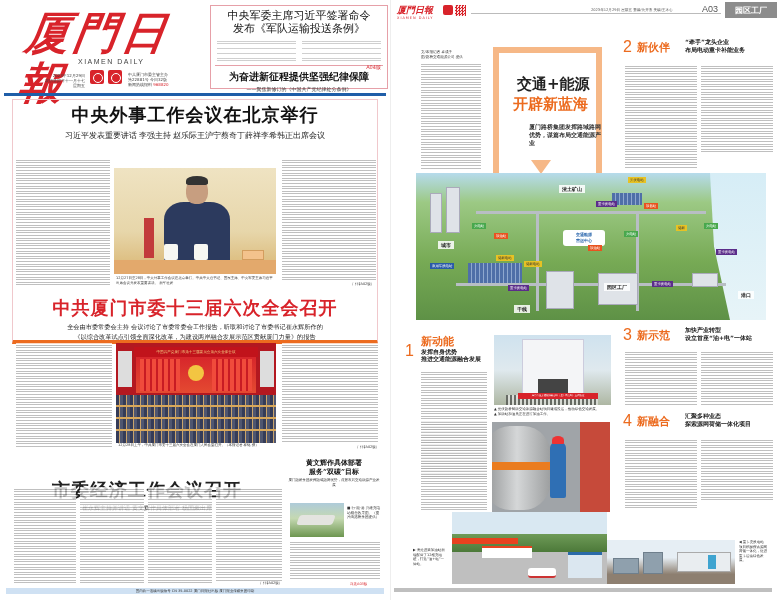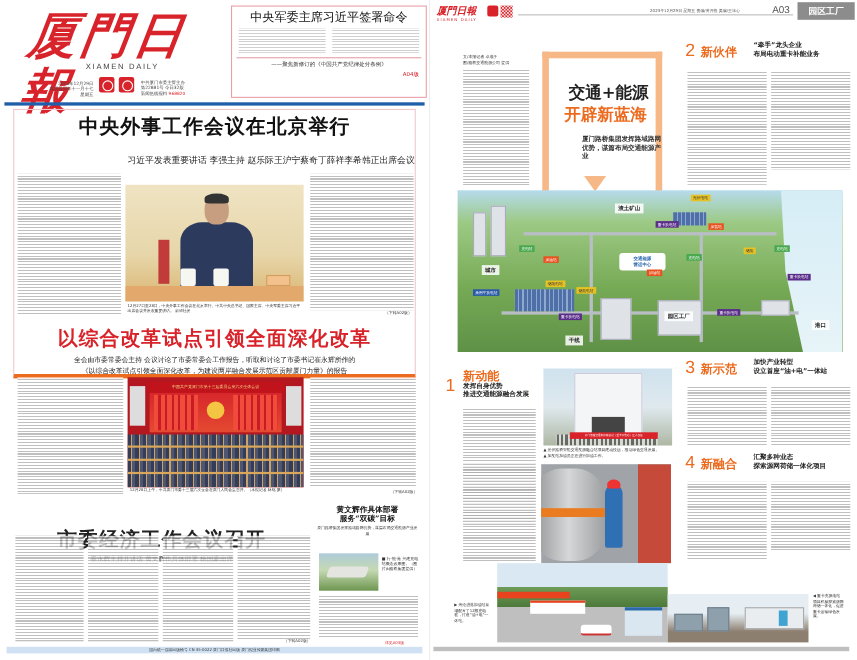--- a/index.html
+++ b/index.html
@@ -23,21 +23,21 @@
   .top-box .txtcols div { flex: 1; background: repeating-linear-gradient(#fff 0, #fff 1.5px, #bbb 1.5px, #bbb 2.5px); opacity: .7; }
   .top-box .sep { border-top: 1px solid #e6a0a8; margin: 0 4px; }
   .top-box h3 { font-family: "DejaVu Serif", serif; font-size: 10px; text-align: center; font-weight: bold; color: #111; margin-top: 4px; }
   .top-box .sub { font-size: 5px; text-align: center; color: #333; margin-top: 2px; }
   .top-box .pg { position: absolute; right: 6px; top: 58px; font-size: 5px; color: #d8232a; }
 
   .blue-rule { position: absolute; left: 4px; top: 93px; width: 382px; height: 3px; background: #1f5ea8; }
 
   .lead-box { position: absolute; left: 12px; top: 99px; width: 366px; height: 245px; border: 1px solid #f0c8cc; border-bottom: 4px solid #ec6b1f; }
   .lead-box h1 { font-family: "DejaVu Sans", sans-serif; font-size: 18px; text-align: center; margin-top: 3px; font-weight: bold; color: #111; letter-spacing: 1px; }
-  .lead-box .subtitle { font-size: 8px; text-align: right; margin-top: 13px; color: #222; }
+  .lead-box .subtitle { font-size: 8px; text-align: center; margin-top: 3px; color: #222; font-family: Liberation Serif, serif; }
   .col-text { position: absolute; background: repeating-linear-gradient(#fff 0, #fff 1.6px, #aaa 1.6px, #aaa 2.6px); opacity: .75; }
   .photo-xi { position: absolute; left: 114px; top: 168px; width: 162px; height: 106px; background: linear-gradient(180deg, #efe3c2 0%, #e7d6aa 60%, #d9b571 100%); overflow: hidden; }
   .photo-xi .figure { position: absolute; left: 50px; top: 10px; width: 66px; height: 80px; }
   .photo-xi .head { position: absolute; left: 22px; top: 0; width: 22px; height: 26px; background: #c79e80; border-radius: 45% 45% 40% 40%; }
   .photo-xi .hair { position: absolute; left: 22px; top: -2px; width: 22px; height: 9px; background: #333; border-radius: 50% 50% 20% 20%; }
   .photo-xi .body { position: absolute; left: 0; top: 24px; width: 66px; height: 58px; background: #2c3a5e; border-radius: 30% 30% 0 0; }
   .photo-xi .desk { position: absolute; left: 0; bottom: 0; width: 162px; height: 14px; background: #e3a96c; }
   .photo-xi .cup { position: absolute; bottom: 14px; width: 14px; height: 16px; background: #f7f7f2; border-radius: 2px; }
   .photo-xi .chair { position: absolute; left: 30px; top: 50px; width: 10px; height: 40px; background: #c23b3b; }
   .photo-xi .nameplate { position: absolute; right: 12px; bottom: 14px; width: 22px; height: 10px; background: #f3c28c; border: 1px solid #d39d5e; }
@@ -151,26 +151,28 @@
       <div class="mast-badge" style="left:108px"></div>
       <div class="mast-info">
         <div>中共厦门市委主管主办</div>
         <div>第22881号 今日32版</div>
         <div><span>新闻热线报料</span> <span class="hot">968820</span></div>
       </div>
 
       <div class="top-box">
         <h2>
           <div>中央军委主席习近平签署命令</div>
+          <div>发布《军队运输投送条例》</div>
         </h2>
         <div class="txtcols">
             <div></div>
             <div></div>
           </div>
         <div class="sep"></div>
+        <h3>为奋进新征程提供坚强纪律保障</h3>
         <div class="sub">——聚焦新修订的《中国共产党纪律处分条例》</div>
         <div class="pg">A04版</div>
       </div>
     </div>
 
     <div class="blue-rule"></div>
 
     <div class="lead-box">
       <h1>中央外事工作会议在北京举行</h1>
       <div class="subtitle">习近平发表重要讲话  李强主持  赵乐际王沪宁蔡奇丁薛祥李希韩正出席会议</div>
@@ -188,21 +190,21 @@
       <div class="cup" style="left:80px"></div>
       <div class="desk"></div>
       <div class="nameplate"></div>
     </div>
     <div class="caption" style="left:116px; top:276px; width:160px;">
       <span>12月27日至28日，中央外事工作会议在北京举行。中共中央总书记、国家主席、中央军委主席习近平出席会议并发表重要讲话。</span> <span>新华社发</span>
     </div>
     <div class="caption" style="left:350px; top:282px;">（下转A02版）</div>
 
     <div class="plenum">
-      <h1>以综合改革试点引领全面深化改革</h1>
+      <h1>中共厦门市委十三届六次全会召开</h1>
       <div class="sub1">全会由市委常委会主持  会议讨论了市委常委会工作报告，听取和讨论了市委书记崔永辉所作的</div>
       <div class="sub2">《以综合改革试点引领全面深化改革，为建设两岸融合发展示范区贡献厦门力量》的报告</div>
     </div>
     <div class="col-text" style="left:16px; top:343px; width:96px; height:106px;"></div>
     <div class="col-text" style="left:282px; top:343px; width:96px; height:100px;"></div>
     <div class="photo-hall">
       <div class="stage"></div>
       <div class="banner">中国共产党厦门市第十三届委员会第六次全体会议</div>
       <div class="flags" style="left:24px"></div>
       <div class="flags" style="left:96px"></div>

